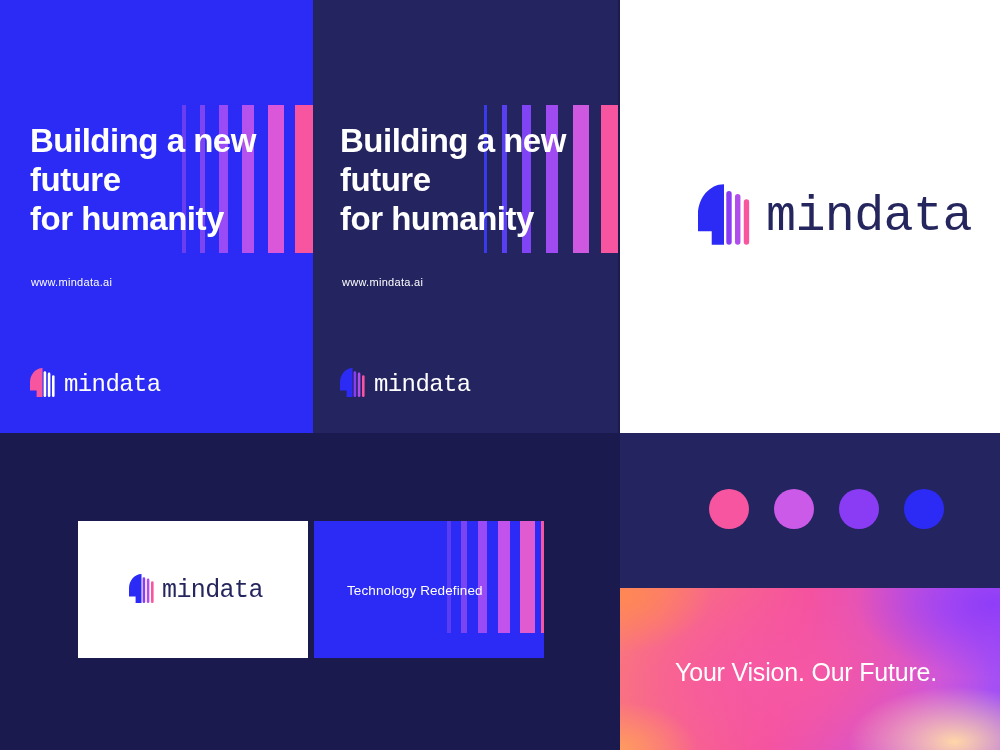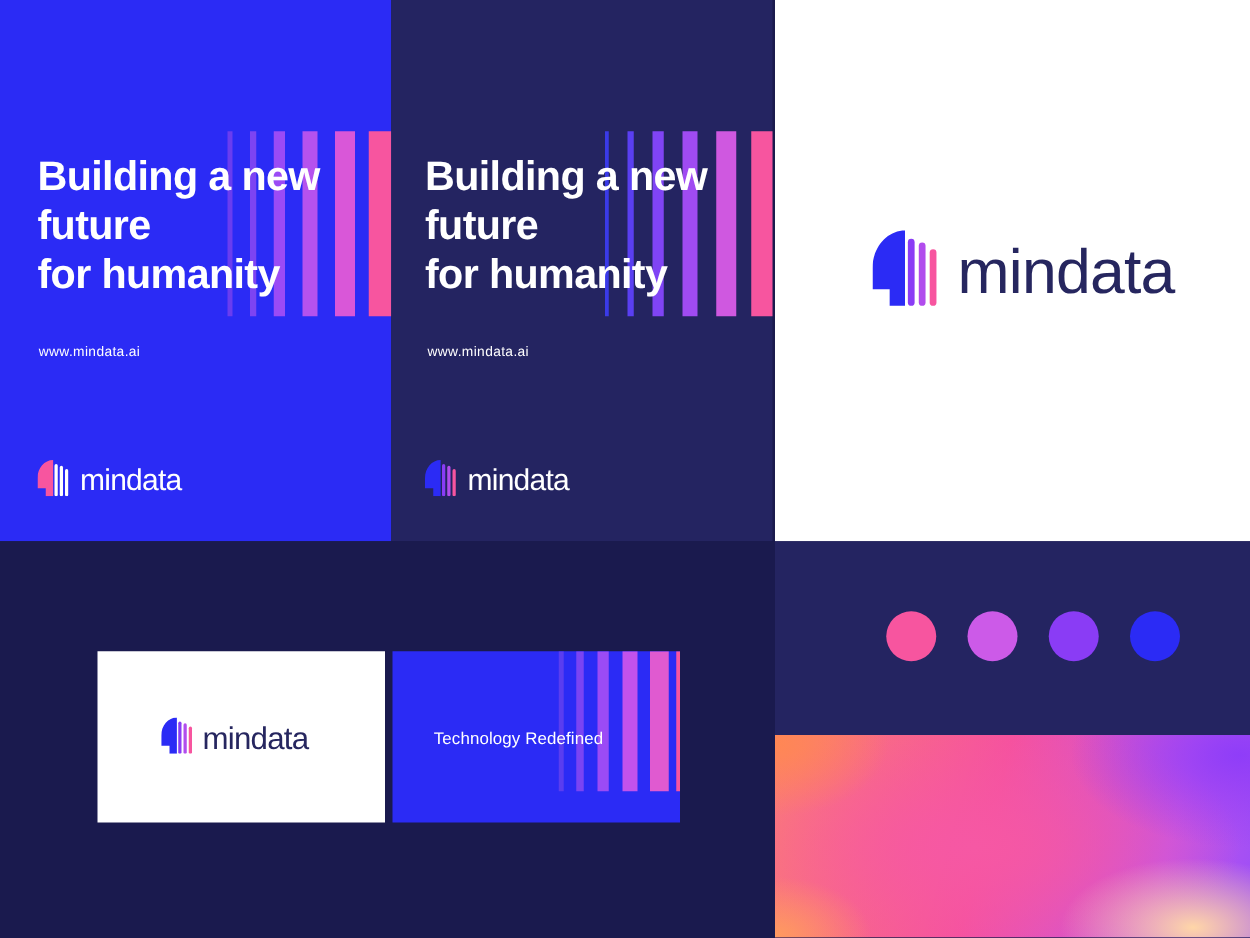--- a/index.html
+++ b/index.html
@@ -40,20 +40,21 @@
   }
 
   
   .lockup{position:absolute;display:flex;align-items:center;z-index:4;}
   .mark{position:relative;display:block;}
   .wordmark{
     font-weight:400;
     letter-spacing:-0.6px;
     line-height:1;
     white-space:nowrap;
+    font-family:Liberation Mono, monospace;
   }
 
   
   .card{position:absolute;overflow:hidden;}
 
   .card-tagline{
     position:absolute;
     color:#fff;
     font-weight:400;
     font-size:13.5px;
@@ -195,15 +196,16 @@
     <div class="swatches" style="left:89px;top:56px;gap:25px;">
       <span class="dot" style="width:40px;height:40px;background:#f7559f;"></span>
       <span class="dot" style="width:40px;height:40px;background:#cc5ae8;"></span>
       <span class="dot" style="width:40px;height:40px;background:#8a3cf5;"></span>
       <span class="dot" style="width:40px;height:40px;background:#2b2bf5;"></span>
     </div>
   </div>
 
   <div class="panel" style="left:620px;top:588px;width:380px;height:162px;">
     <div class="grad-fallback"></div>
+    <div class="grad-text" style="left:55px;top:70px;">Your Vision. Our Future.</div>
   </div>
 
 </div>
 
 </body></html>

